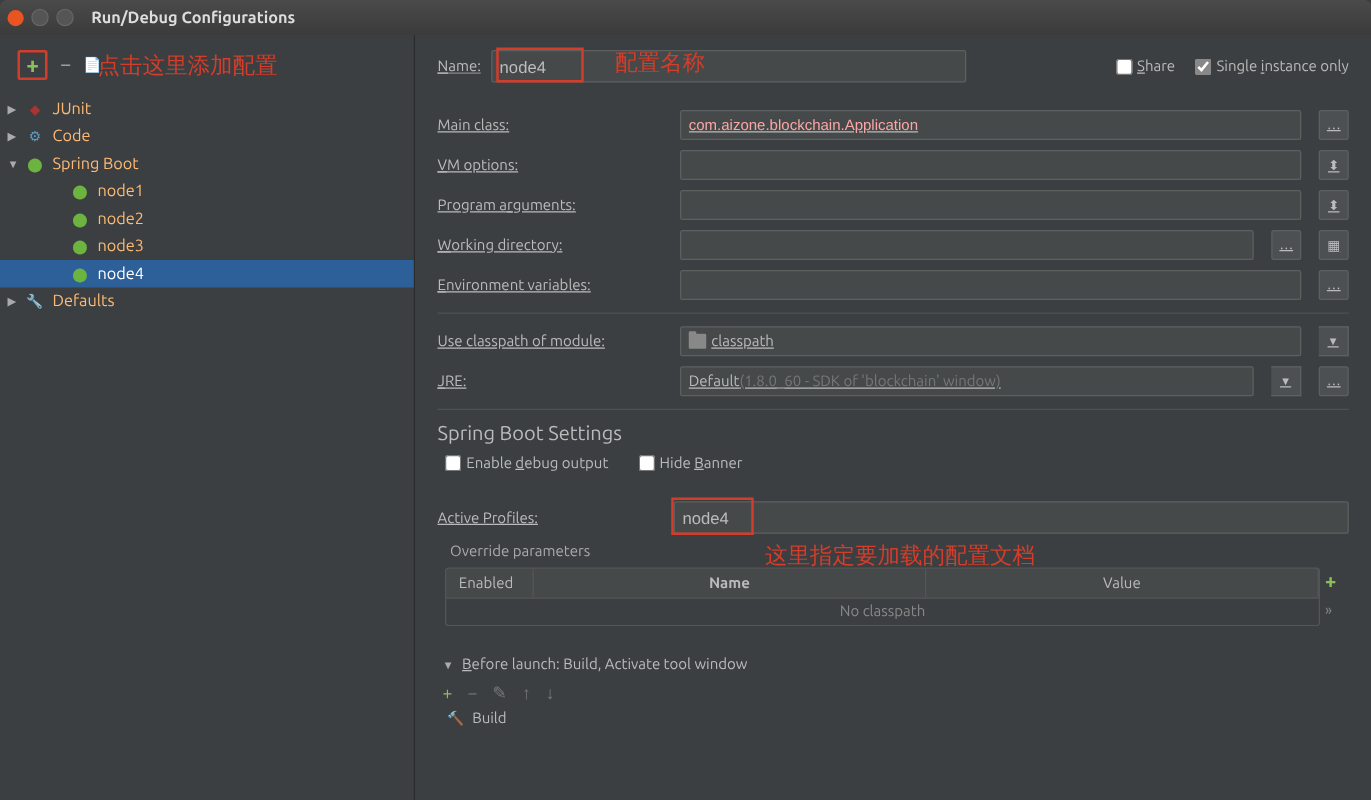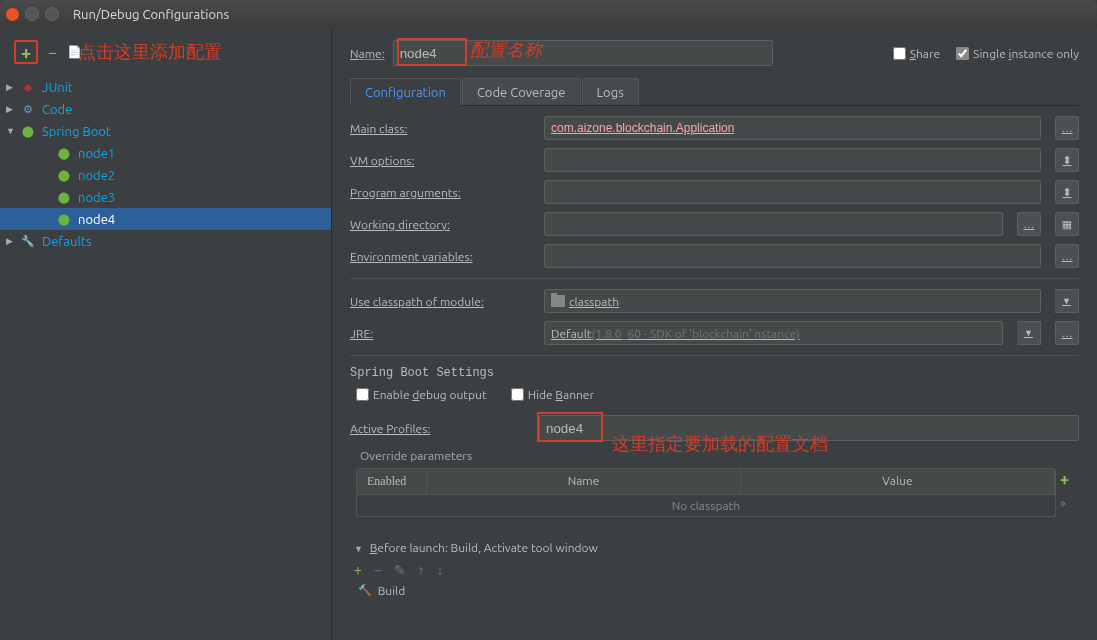--- a/index.html
+++ b/index.html
@@ -20,40 +20,40 @@
       align-items: center;
       padding: 0 6px;
       border-top-left-radius: 6px;
       border-top-right-radius: 6px;
     }
     .win-btn { width: 13px; height: 13px; border-radius: 50%; margin-right: 6px; }
     .win-close { background: #e95420; }
     .win-min, .win-max {
       width: 14px; height: 14px; border: 1px solid #666; border-radius: 50%; background: #555;
     }
-    .title-text { margin-left: 8px; color: #dddddd; font-weight: normal; font-size: 13px; }
+    .title-text { margin-left: 8px; color: #dddddd; font-weight: bold; font-size: 13px; }
     .main { display: flex; height: calc(640px - 28px); }
     .left-pane { width: 332px; background: #3c3f41; border-right: 1px solid #2b2b2b; padding-top: 8px; }
     .toolbar-row { display: flex; align-items: center; padding: 4px 14px 10px 14px; gap: 10px; }
     .plus-btn {
       width: 24px; height: 24px; display: flex; align-items: center; justify-content: center;
       color: #8bbf59; font-size: 18px; font-weight: bold;
       border: 2px solid #d43d2a; border-radius: 2px;
     }
     .minus-btn { color: #aaa; font-size: 16px; }
     .tree { padding-top: 2px; }
     .tree-item { display: flex; align-items: center; height: 22px; padding-left: 6px; cursor: default; }
     .tree-item.child { padding-left: 56px; }
     .tree-arrow { width: 14px; display: inline-block; font-size: 9px; color: #aaa; }
     .tree-icon { width: 16px; height: 16px; margin-right: 6px; display: inline-flex; align-items: center; justify-content: center; font-size: 11px; }
     .junit-icon { color: #aa3333; }
     .maven-icon { color: #5a9ec5; }
     .spring-icon { color: #6db33f; }
     .wrench-icon { color: #ccaa55; }
-    .tree-label { color: #0ea5e9; font-size: 13px; }
+    .tree-label { color: #fdba74; font-size: 13px; }
     .tree-item.selected { background: #2d6099; }
     .tree-item.selected .tree-label { color: #fff; }
     .right-pane { flex: 1; padding: 12px 18px; overflow: hidden; position: relative; }
     .name-row { display: flex; align-items: center; gap: 8px; margin-bottom: 12px; }
     .name-label { text-decoration: underline; text-decoration-color: #888; }
     .name-input {
       width: 380px; height: 26px; background: #45494a; border: 1px solid #5e6060;
       color: #bbb; padding: 0 6px; border-radius: 2px;
     }
     .name-input-wrap { position: relative; }
@@ -78,22 +78,22 @@
       flex: 1; height: 24px; background: #45494a; border: 1px solid #5e6060;
       color: #bbb; padding: 0 6px; border-radius: 2px; font-size: 12px;
     }
     .main-class-val { color: #fca5a5; }
     .icon-btn {
       width: 24px; height: 24px; background: #4c5052; border: 1px solid #5e6060;
       display: flex; align-items: center; justify-content: center; color: #bbb;
       border-radius: 2px; font-size: 11px;
     }
     .section-divider { height: 1px; background: #515151; margin: 10px 0; }
-    .section-title { font-size: 12px; color: #bbb; margin: 6px 0 8px 0; font-family: Liberation Mono, monospace; }
-    .spring-checks { display: flex; align-items: center; gap: 24px; margin-bottom: 14px; padding-left: 6px; }
+    .section-title { font-size: 16px; color: #bbb; margin: 6px 0 8px 0; }
+    .spring-checks { display: flex; align-items: center; gap: 24px; margin-bottom: 24px; padding-left: 6px; }
     .warn-icon {
       width: 14px; height: 14px; background: #c75450; border-radius: 50%;
       display: inline-flex; align-items: center; justify-content: center;
       color: #fff; font-size: 10px; font-weight: bold; margin-right: 4px;
     }
     .profiles-input {
       width: 540px; height: 26px; background: #45494a; border: 1px solid #5e6060;
       color: #bbb; padding: 0 6px; border-radius: 2px;
     }
     .profiles-wrap { position: relative; display: inline-block; }
@@ -101,22 +101,22 @@
       position: absolute; left: -2px; top: -3px; width: 66px; height: 30px;
       border: 2px solid #d43d2a; pointer-events: none;
     }
     .override-box { margin: 8px 6px 0 6px; }
     .override-title { color: #aaa; margin-bottom: 6px; padding-left: 4px; }
     .table-header {
       display: flex; background: #45494a; border: 1px solid #555;
       border-radius: 3px 3px 0 0;
     }
     .th { padding: 5px 10px; border-right: 1px solid #555; }
-    .th-enabled { width: 70px; font-family: Liberation Serif, serif; }
-    .th-name { flex: 1; text-align: center; }
+    .th-enabled { width: 70px; }
+    .th-name { flex: 1; text-align: center; font-weight: bold; }
     .th-value { flex: 1; text-align: center; }
     .table-body {
       border: 1px solid #555; border-top: none; padding: 4px; text-align: center;
       color: #888; border-radius: 0 0 3px 3px;
     }
     .side-btns { display: flex; flex-direction: column; gap: 4px; }
     .plus-green { color: #8bbf59; font-size: 16px; font-weight: bold; padding: 2px 4px; }
     .chevron { color: #888; padding: 2px 4px; }
     .before-launch { margin-top: 24px; padding-left: 4px; }
     .collapse-arrow { font-size: 9px; margin-right: 4px; color: #aaa; }
@@ -130,21 +130,21 @@
     .select-input { display: flex; align-items: center; }
     .dropdown-arrow { width: 24px; height: 24px; background: #4c5052; border: 1px solid #5e6060; display: flex; align-items: center; justify-content: center; font-size: 9px; border-left: none; }
     .jre-hint { color: #777; }
     .underline-char { text-decoration: underline; }
     
     .annotation {
       position: absolute; color: #d43d2a; font-size: 18px; font-weight: 500;
       pointer-events: none; font-family: "Microsoft YaHei", sans-serif;
     }
     .ann1 { top: 40px; left: 78px; }
-    .ann2 { top: 38px; left: 470px; font-style: italic; }
+    .ann2 { top: 38px; left: 492px; }
     .ann3 { top: 432px; left: 612px; }
     .table-flex { display: flex; align-items: stretch; }
     .table-main { flex: 1; }
   </style>
 </head>
 <body>
 
 <div class="titlebar">
   <div class="win-btn win-close"></div>
   <div class="win-btn win-min"></div>
@@ -211,25 +211,20 @@
           <input type="checkbox" style="">
           <span><span class="underline-char">S</span>hare</span>
         </label>
         <label class="chk">
           <input type="checkbox" checked="" style="">
           <span>Single <span class="underline-char">i</span>nstance only</span>
         </label>
       </div>
     </div>
 
-    <div class="tabs-bar">
-      <div class="tab active">Configuration</div>
-      <div class="tab">Code Coverage</div>
-      <div class="tab">Logs</div>
-    </div>
 
     <div class="form-area">
       <div class="form-row">
         <span class="form-label">Main class:</span>
         <input class="form-input main-class-val" value="com.aizone.blockchain.Application" style="">
         <div class="icon-btn">…</div>
       </div>
       <div class="form-row">
         <span class="form-label"><span class="underline-char">V</span>M options:</span>
         <input class="form-input" style="">
@@ -259,21 +254,21 @@
         <div class="form-input select-input">
           <span class="folder-icon"></span>
           <span>classpath</span>
         </div>
         <div class="dropdown-arrow">▼</div>
       </div>
       <div class="form-row">
         <span class="form-label"><span class="underline-char">J</span>RE:</span>
         <div class="form-input select-input">
           <span>Default </span>
-          <span class="jre-hint">(1.8.0_60 - SDK of 'blockchain' nstance)</span>
+          <span class="jre-hint">(1.8.0_60 - SDK of 'blockchain' window)</span>
         </div>
         <div class="dropdown-arrow">▼</div>
         <div class="icon-btn">…</div>
       </div>
 
       <div class="section-divider"></div>
 
       <div class="section-title">Spring Boot Settings</div>
       <div class="spring-checks">
         <label class="chk">

